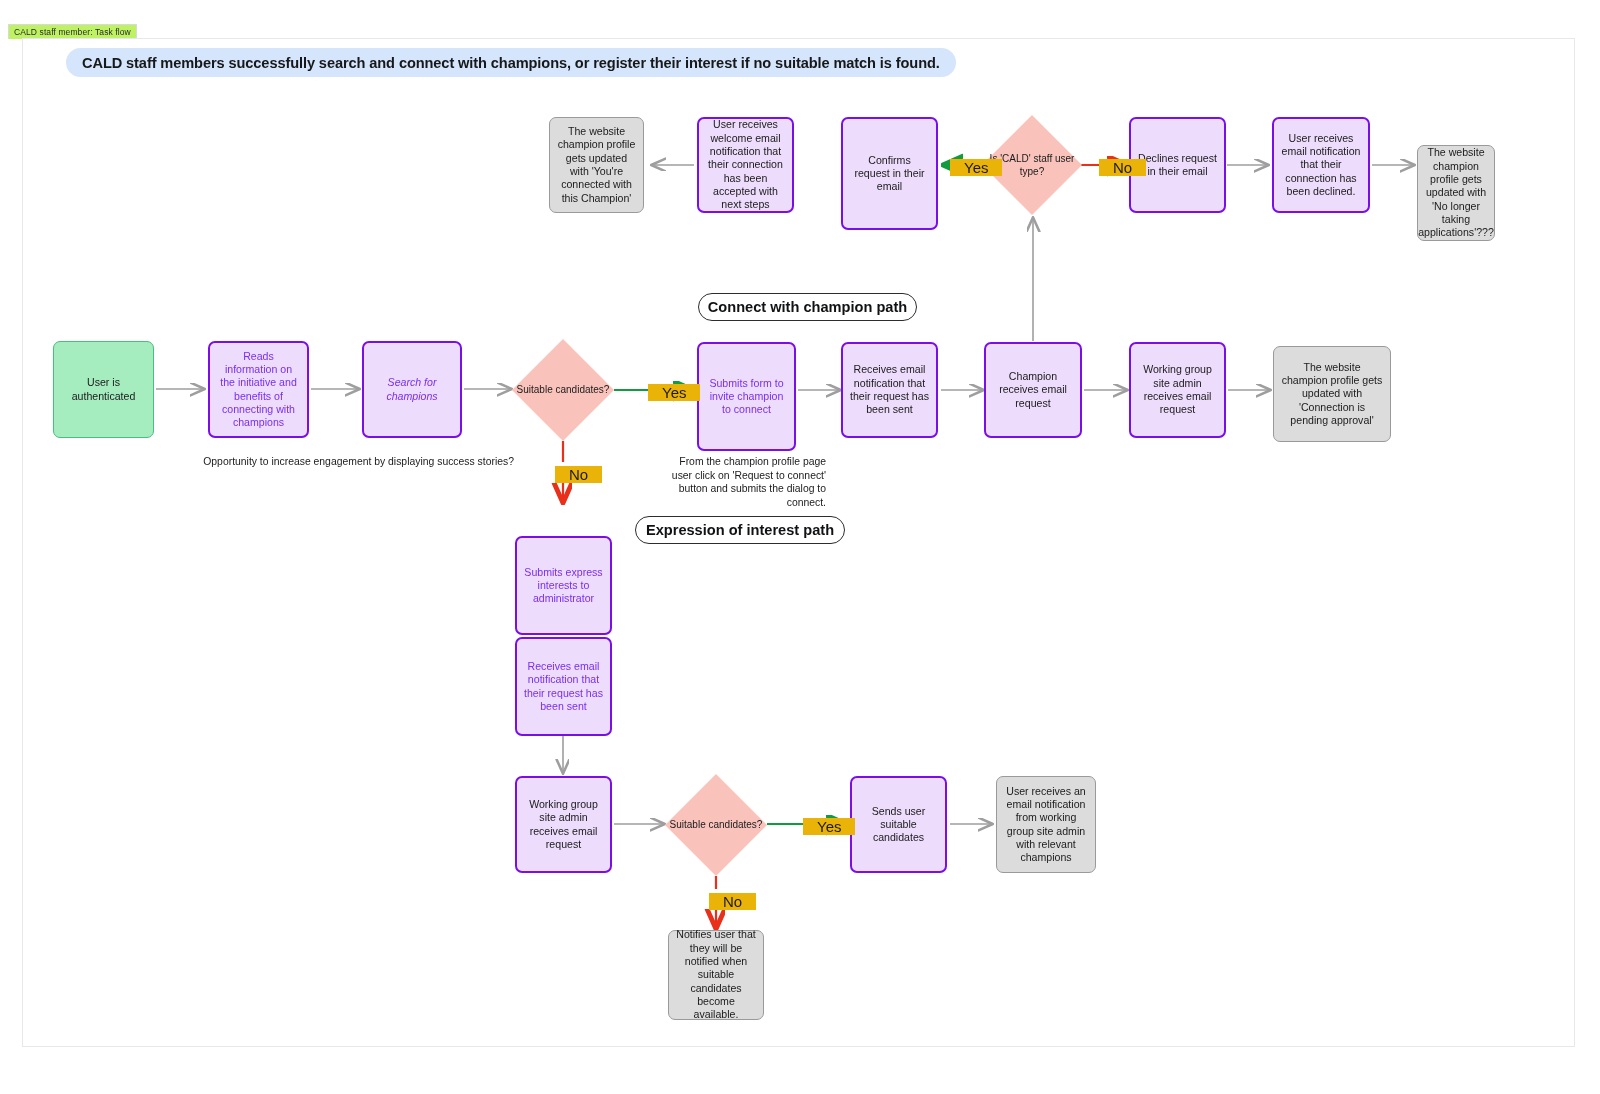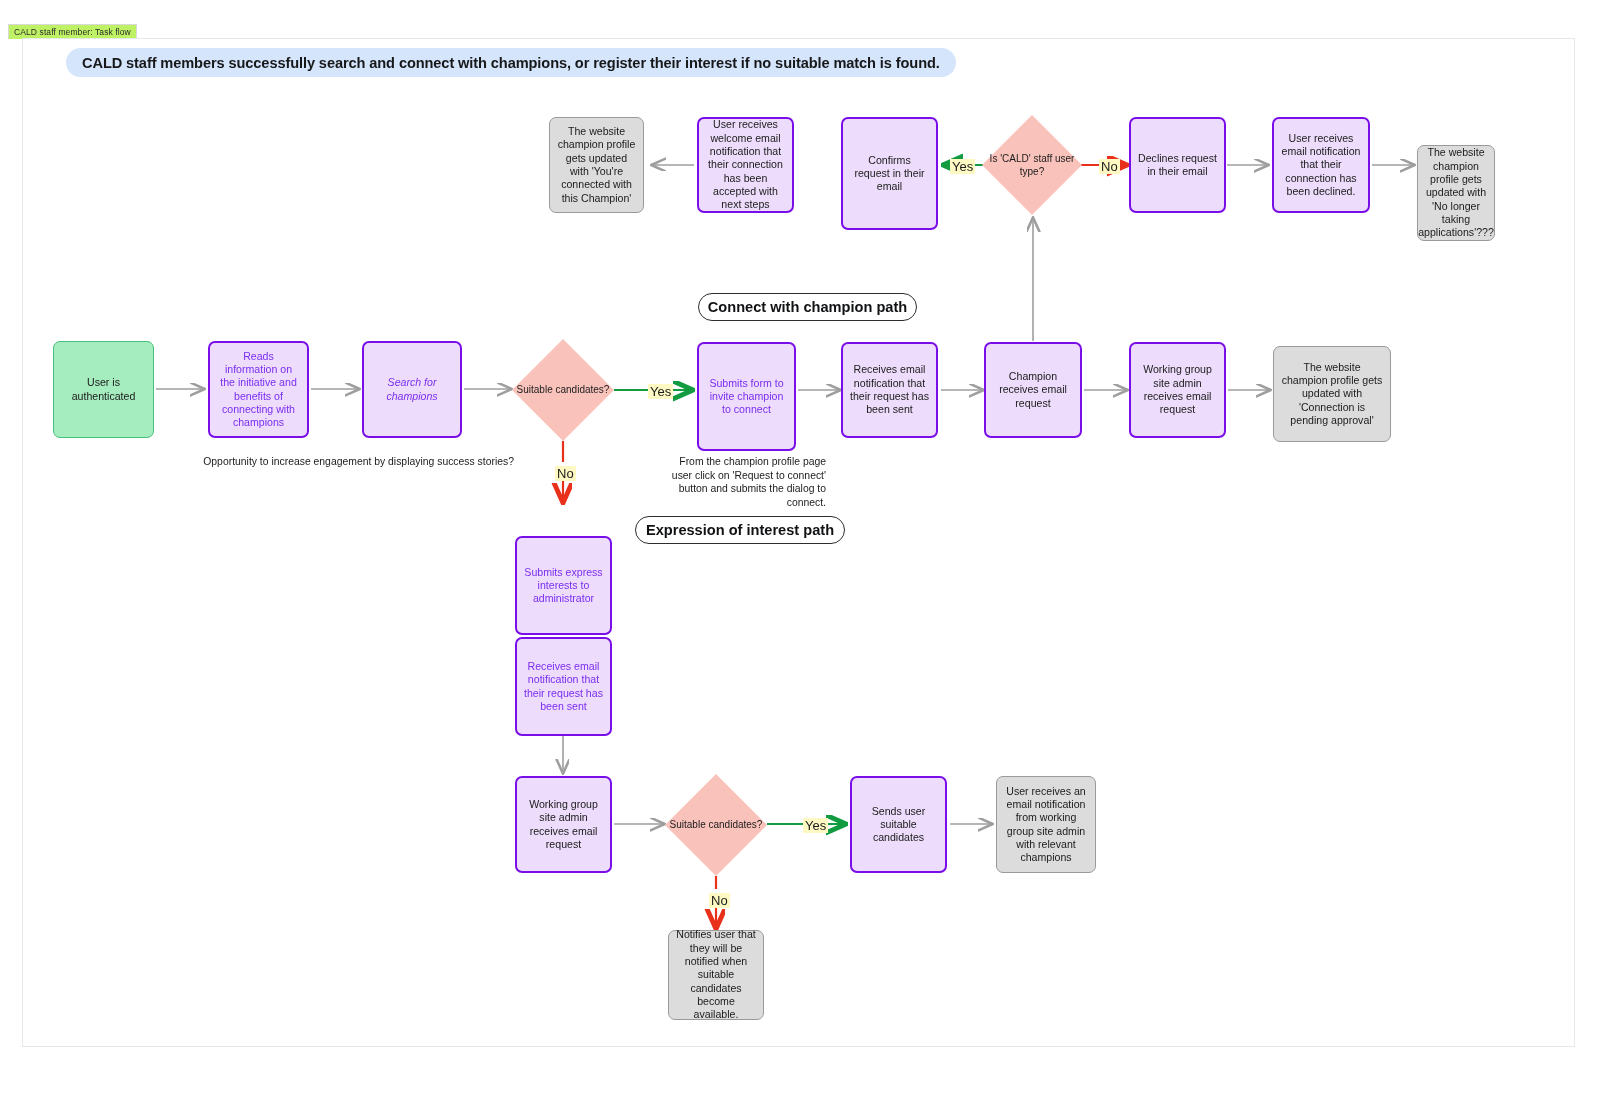--- a/index.html
+++ b/index.html
@@ -139,24 +139,24 @@
     position: absolute;
     text-align: right;
     font-size: 10.4px;
     line-height: 13.6px;
     color: #1b1b1b;
     white-space: pre-line;
   }
   
   .edge-label {
     position: absolute;
-    font-size: 13px;
-    color: #1b1b1b;
-    background: #fef9c3;
-    padding: 0 2px;
+    font-size: 15px;
+    color: #1b1b1b;
+    background: #eab308;
+    padding: 0 14px;
     white-space: nowrap;
   }
   svg.edges {
     position: absolute;
     left: 0;
     top: 0;
     width: 1600px;
     height: 1094px;
     pointer-events: none;
   }

